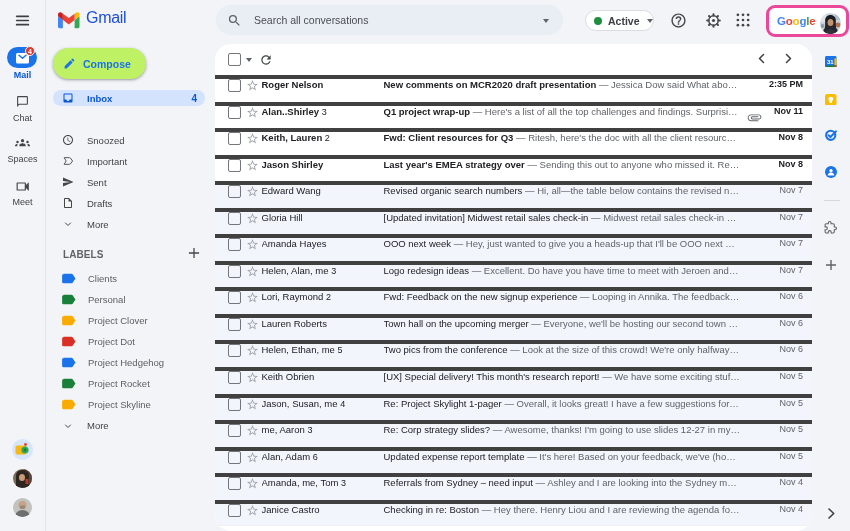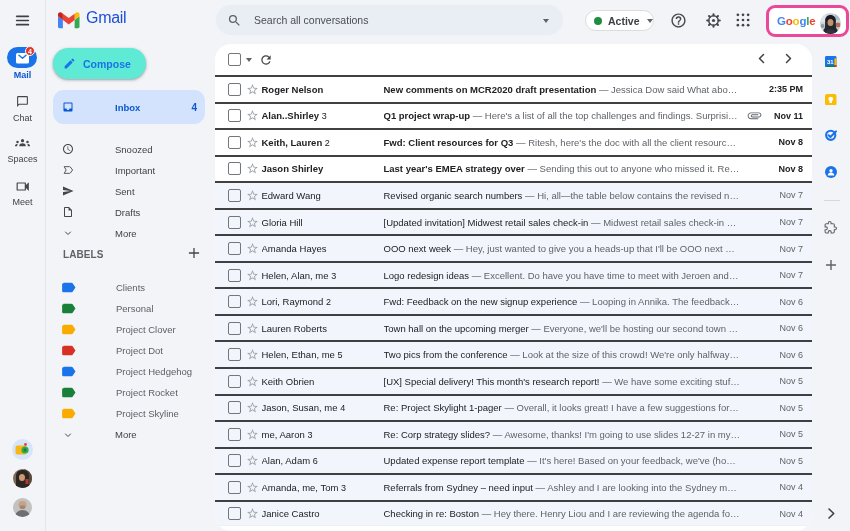--- a/index.html
+++ b/index.html
@@ -7,25 +7,25 @@
   font-family:"Liberation Sans", sans-serif; -webkit-font-smoothing:antialiased; }
 .abs { position:absolute; }
 
 
 #rail { position:absolute; left:0; top:0; width:46px; height:531px; border-right:1px solid #e2e5ea; }
 
 
 
 #side { position:absolute; left:46px; top:0; width:170px; height:531px; }
 #compose { position:absolute; left:7px; top:48px; width:93px; height:31px; border-radius:16px;
-  background:#5eead4; box-shadow:0 1px 2px rgba(60,64,67,.3),0 1px 3px 1px rgba(60,64,67,.15);
+  background:#bef264; box-shadow:0 1px 2px rgba(60,64,67,.3),0 1px 3px 1px rgba(60,64,67,.15);
   display:flex; align-items:center; }
 #compose span { color:#1a73e8; font-size:10.5px; font-weight:bold; margin-left:7px; }
-.navitem { position:absolute; left:7px; width:152px; height:34px; border-radius:11px;
-  display:flex; align-items:center; font-size:9.5px; color:#3f4246;gap:28px; }
+.navitem { position:absolute; left:7px; width:152px; height:16px; border-radius:11px;
+  display:flex; align-items:center; font-size:9.5px; color:#3f4246; }
 .navitem .ic { width:12px; height:12px; margin-left:9px; margin-right:13px; flex:none; display:flex; }
 .navitem.sel { background:#d3e3fd; color:#0b57d0; font-weight:bold; }
 .navitem .cnt { margin-left:auto; margin-right:8px; font-size:9.5px; }
 .lblhdr { position:absolute; left:17px; top:249px; font-size:10px; letter-spacing:.1px; color:#5f6368; font-weight:bold; }
 .navitem.lbl { color:#5a5f64; }
 .tag { width:14px; height:11px; margin-left:9px; margin-right:12px; flex:none; }
 
 
 #search { position:absolute; left:216px; top:5px; width:347px; height:30px; border-radius:15px;
   background:#e9edf4; display:flex; align-items:center; }
@@ -37,21 +37,21 @@
 .caret { width:0; height:0; border:3.5px solid transparent; border-top:4.5px solid #5f6368; margin-top:4px; }
 #gpill { position:absolute; left:766px; top:5px; width:83px; height:32px; background:#fff;
   border:3px solid #ec4899; border-radius:9px; display:flex; align-items:center; }
 .glogo { font-size:11.5px; font-weight:bold; letter-spacing:-.2px; margin-left:8px; }
 
 
 #card { position:absolute; left:215px; top:44px; width:597px; height:487px; background:#fff;
   border-radius:16px; overflow:hidden; }
 #toolbar { height:31px; display:flex; align-items:center; position:relative; }
 .cb { width:13px; height:13px; border:1.5px solid #73767b; border-radius:2px; flex:none; }
-.row { position:relative; display:flex; align-items:center; height:26.56px; border-top:2px solid #404040; font-size:9.5px; }
+.row { position:relative; display:flex; align-items:flex-start; height:26.56px; border-top:4px solid #404040; font-size:9.5px; }
 .row.read { background:#f2f6fc; }
 #rows .row:last-child { border-bottom:1px solid #eef1f4; }
 .row .cb { margin-left:12.5px; }
 .star { width:13px; height:13px; margin-left:5px; flex:none; }
 .sender { width:118px; margin-left:3px; margin-right:4px; color:#202124; white-space:nowrap; overflow:hidden; flex:none; }
 .mid { flex:1; white-space:nowrap; overflow:hidden; text-overflow:ellipsis; color:#5f6368; min-width:0; }
 .mid b { color:#202124; font-weight:normal; }
 .row.unread .mid b, .row.unread .sender { font-weight:bold; }
 .date { margin-left:6px; margin-right:9px; font-size:9px; color:#5f6368; white-space:nowrap; flex:none; text-align:right; min-width:57px; }
 .row.unread .date { font-weight:bold; color:#202124; }

